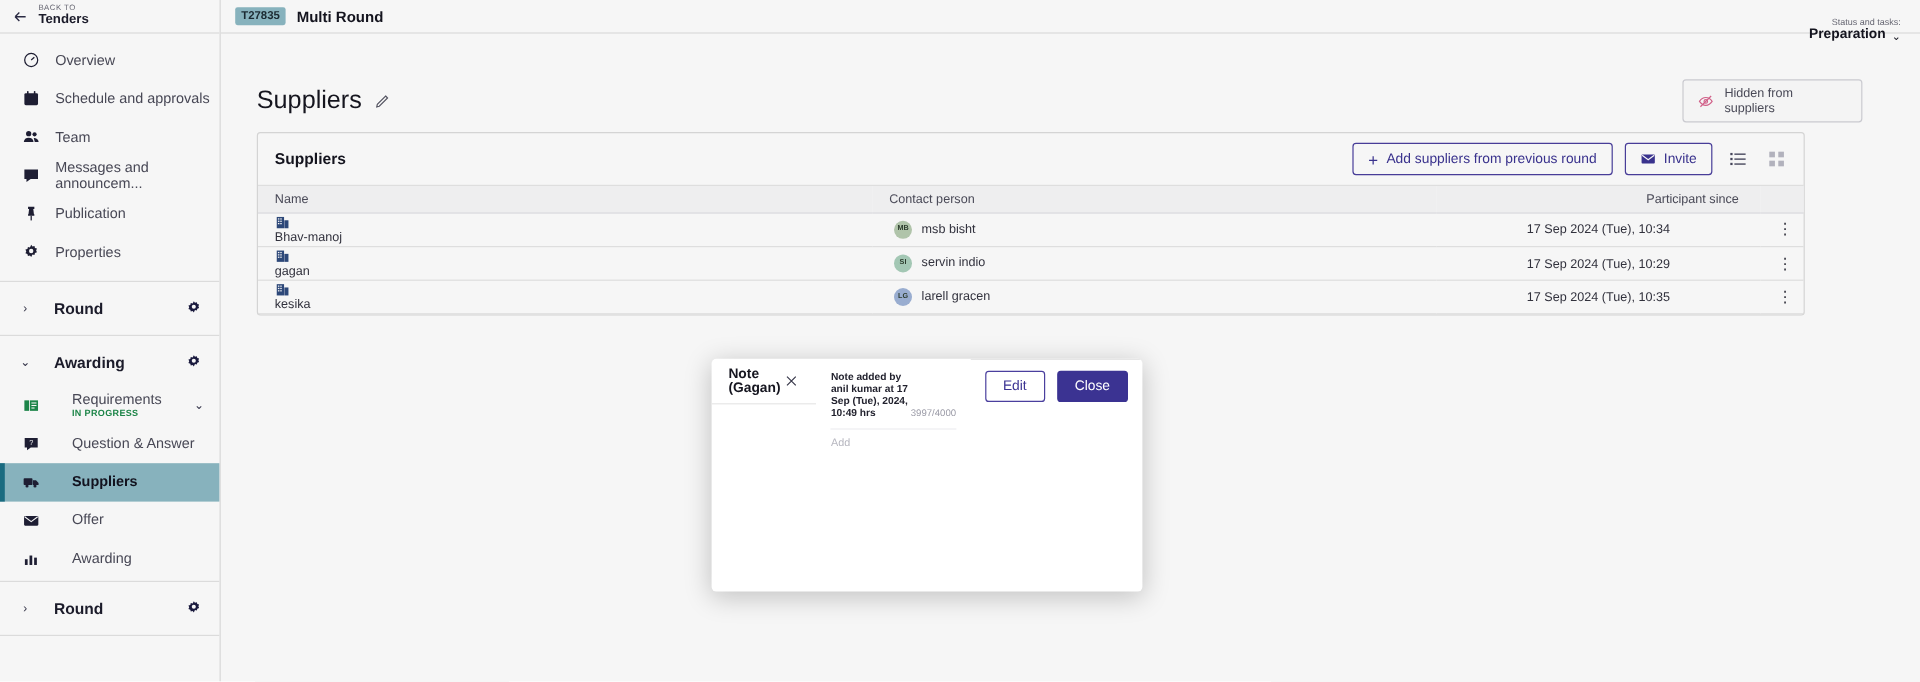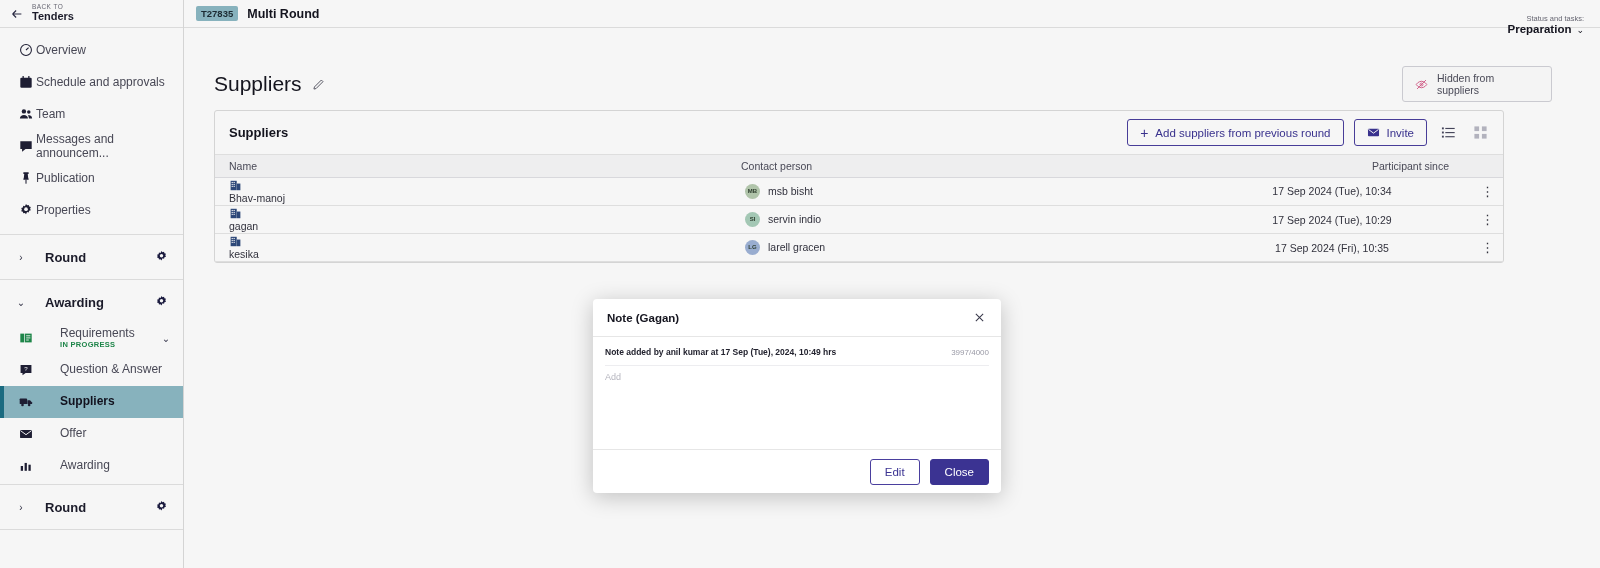--- a/index.html
+++ b/index.html
@@ -33,21 +33,21 @@
   }
   .back-texts { display: flex; flex-direction: column; line-height: 1.05; }
   .back-kicker { font-size: 6.5px; letter-spacing: .4px; color: #6b6b77; text-transform: uppercase; }
   .back-title { font-size: 11px; font-weight: 700; color: #1c1c2b; }
 
   .nav-group { padding: 6px 0; }
   .nav-item {
     height: 32px;
     display: flex; align-items: center;
     padding-left: 18px;
-    gap: 3px;
+    gap: 13px;
     color: #4a4a58;
     cursor: pointer;
     position: relative;
   }
   .nav-item .ico { width: 15px; height: 15px; flex: 0 0 15px; display: flex; align-items: center; justify-content: center; color: #1f1f35; }
   .nav-item .lbl { font-size: 12px; }
 
   .nav-sep { height: 1px; background: #e3e3e3; margin: 2px 0; }
 
   .nav-section {
@@ -203,25 +203,25 @@
   
   .overlay {
     position: absolute; inset: 0;
     background: rgba(22,22,30,0.04);
     display: flex; align-items: flex-start; justify-content: center;
     z-index: 50;
   }
   .modal {
     position: absolute;
     left: 593px; top: 299px;
-    width: 408px; height: 194px;
+    width: 359px; height: 194px;
     background: #fff;
     border-radius: 4px;
     box-shadow: 0 4px 22px rgba(0,0,0,0.22);
-    display: flex; flex-direction: column;
+    display: flex; flex-direction: row;
     overflow: hidden;
   }
   .modal-head {
     height: 38px; flex: 0 0 38px;
     display: flex; align-items: center;
     padding: 0 14px;
     border-bottom: 1px solid #e6e6e6;
   }
   .modal-title { font-size: 11.5px; font-weight: 700; color: #15151f; }
   .modal-close { margin-left: auto; width: 16px; height: 16px; cursor: pointer; color: #3a3a4c; display:flex; align-items:center; justify-content:center; }
@@ -606,21 +606,21 @@
                       <rect x="5.6" y="8.4" width="1.5" height="1.3" fill="#fff"></rect>
                     </svg>
                   </span>
                   <span>kesika</span>
                 </span>
               </td>
               <td class="contact-cell">
                 <span class="avatar" style="background:#9fb4d8">LG</span>
                 <span>larell gracen</span>
               </td>
-              <td class="cell-since">17 Sep 2024 (Fri), 10:35</td>
+              <td class="cell-since">17 Sep 2024 (Tue), 10:35</td>
               <td class="cell-menu">
                 <span class="kebab">⋮</span>
               </td>
             </tr>
           </tbody>
         </table>
 
       </div>
     </div>
   </section>

